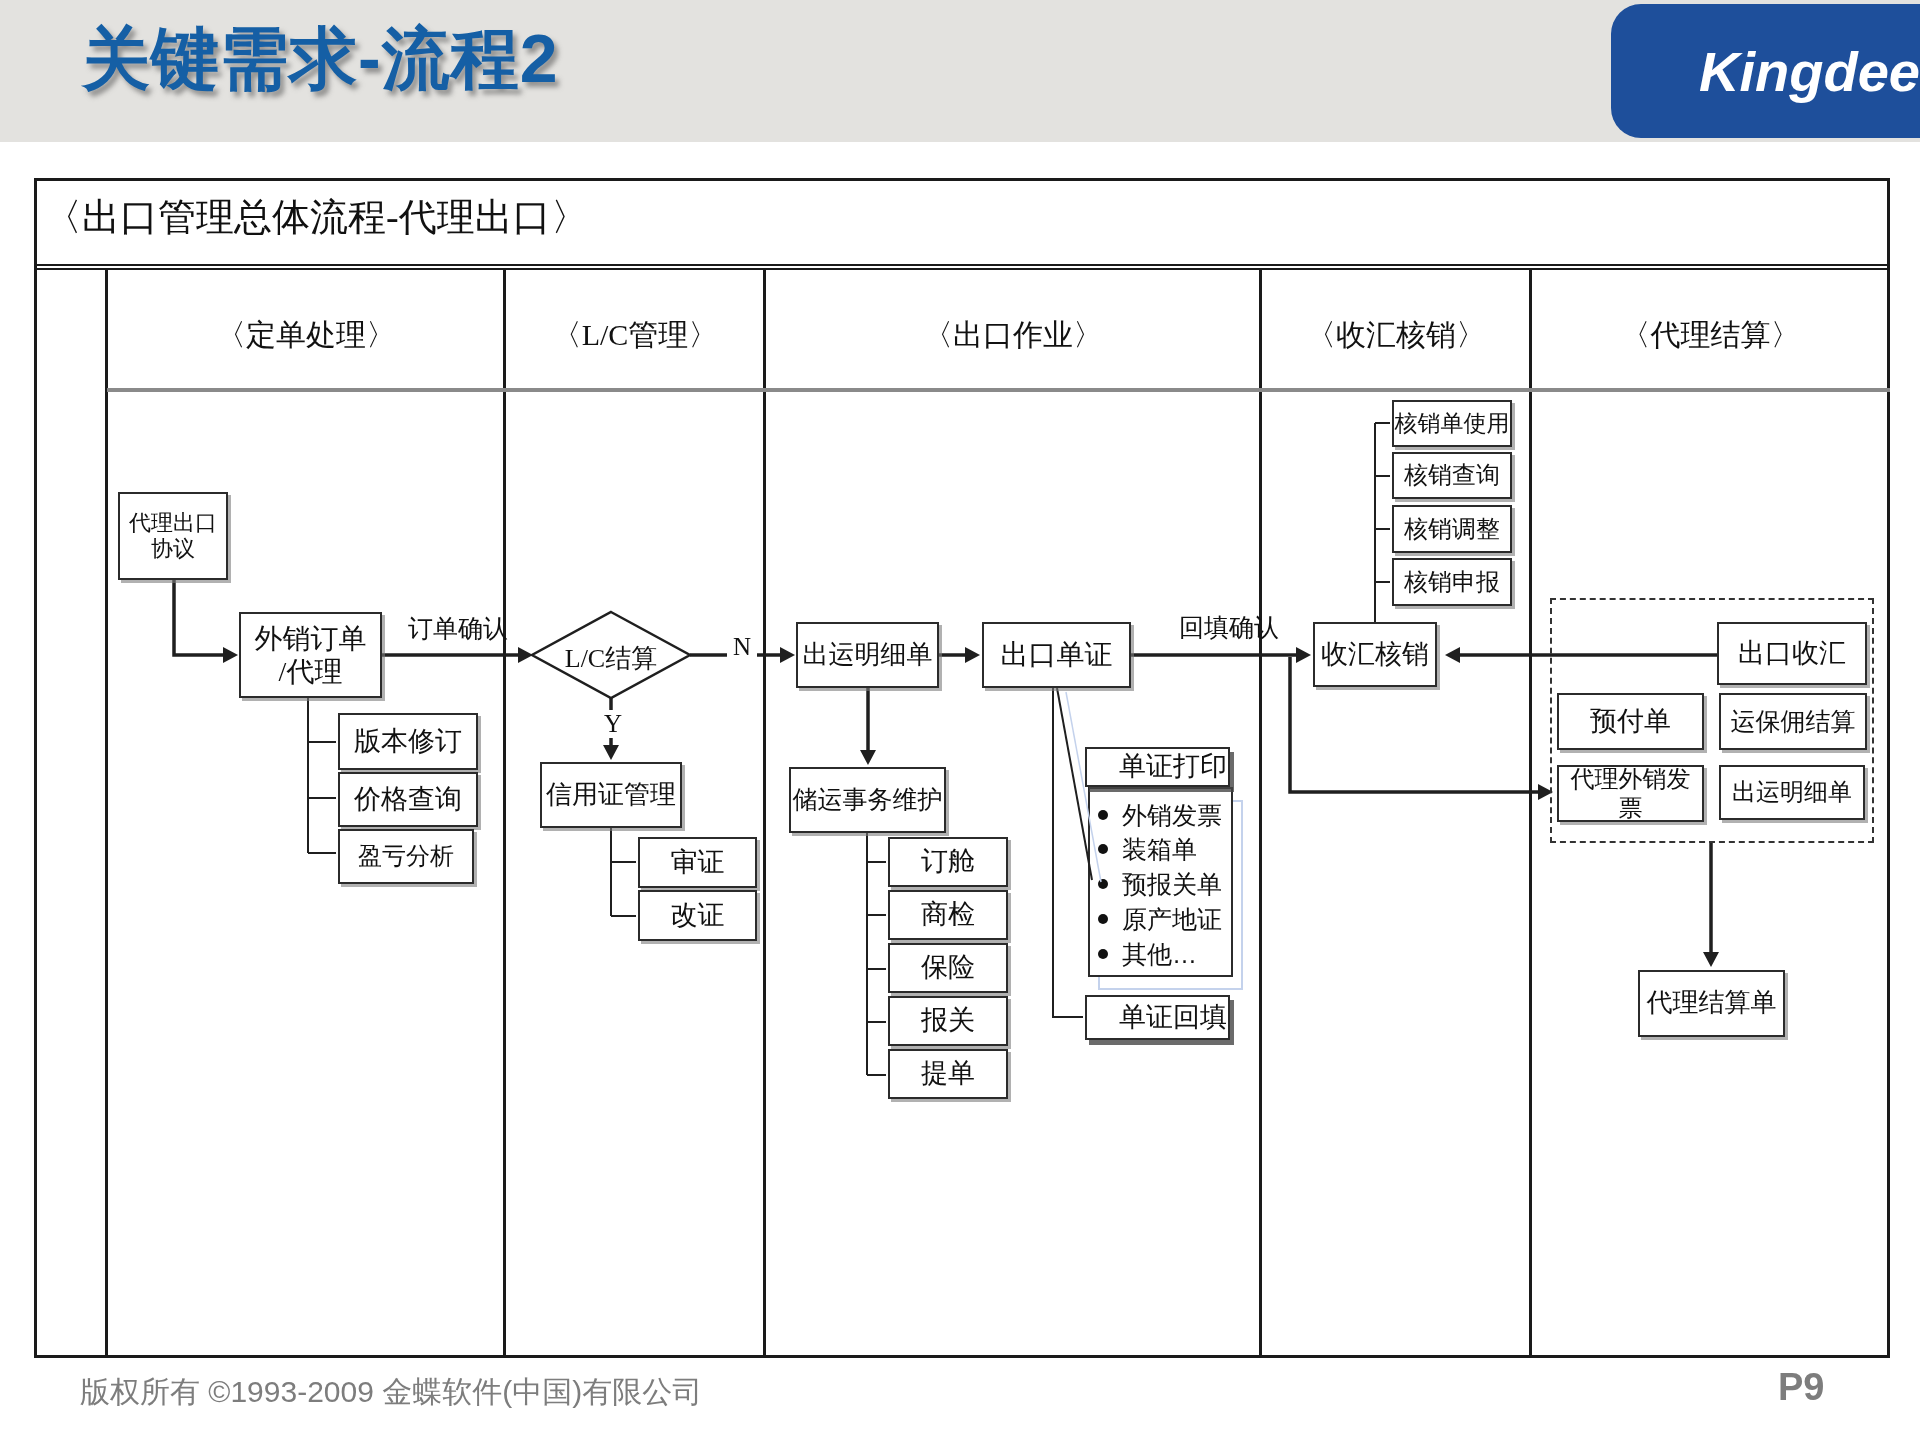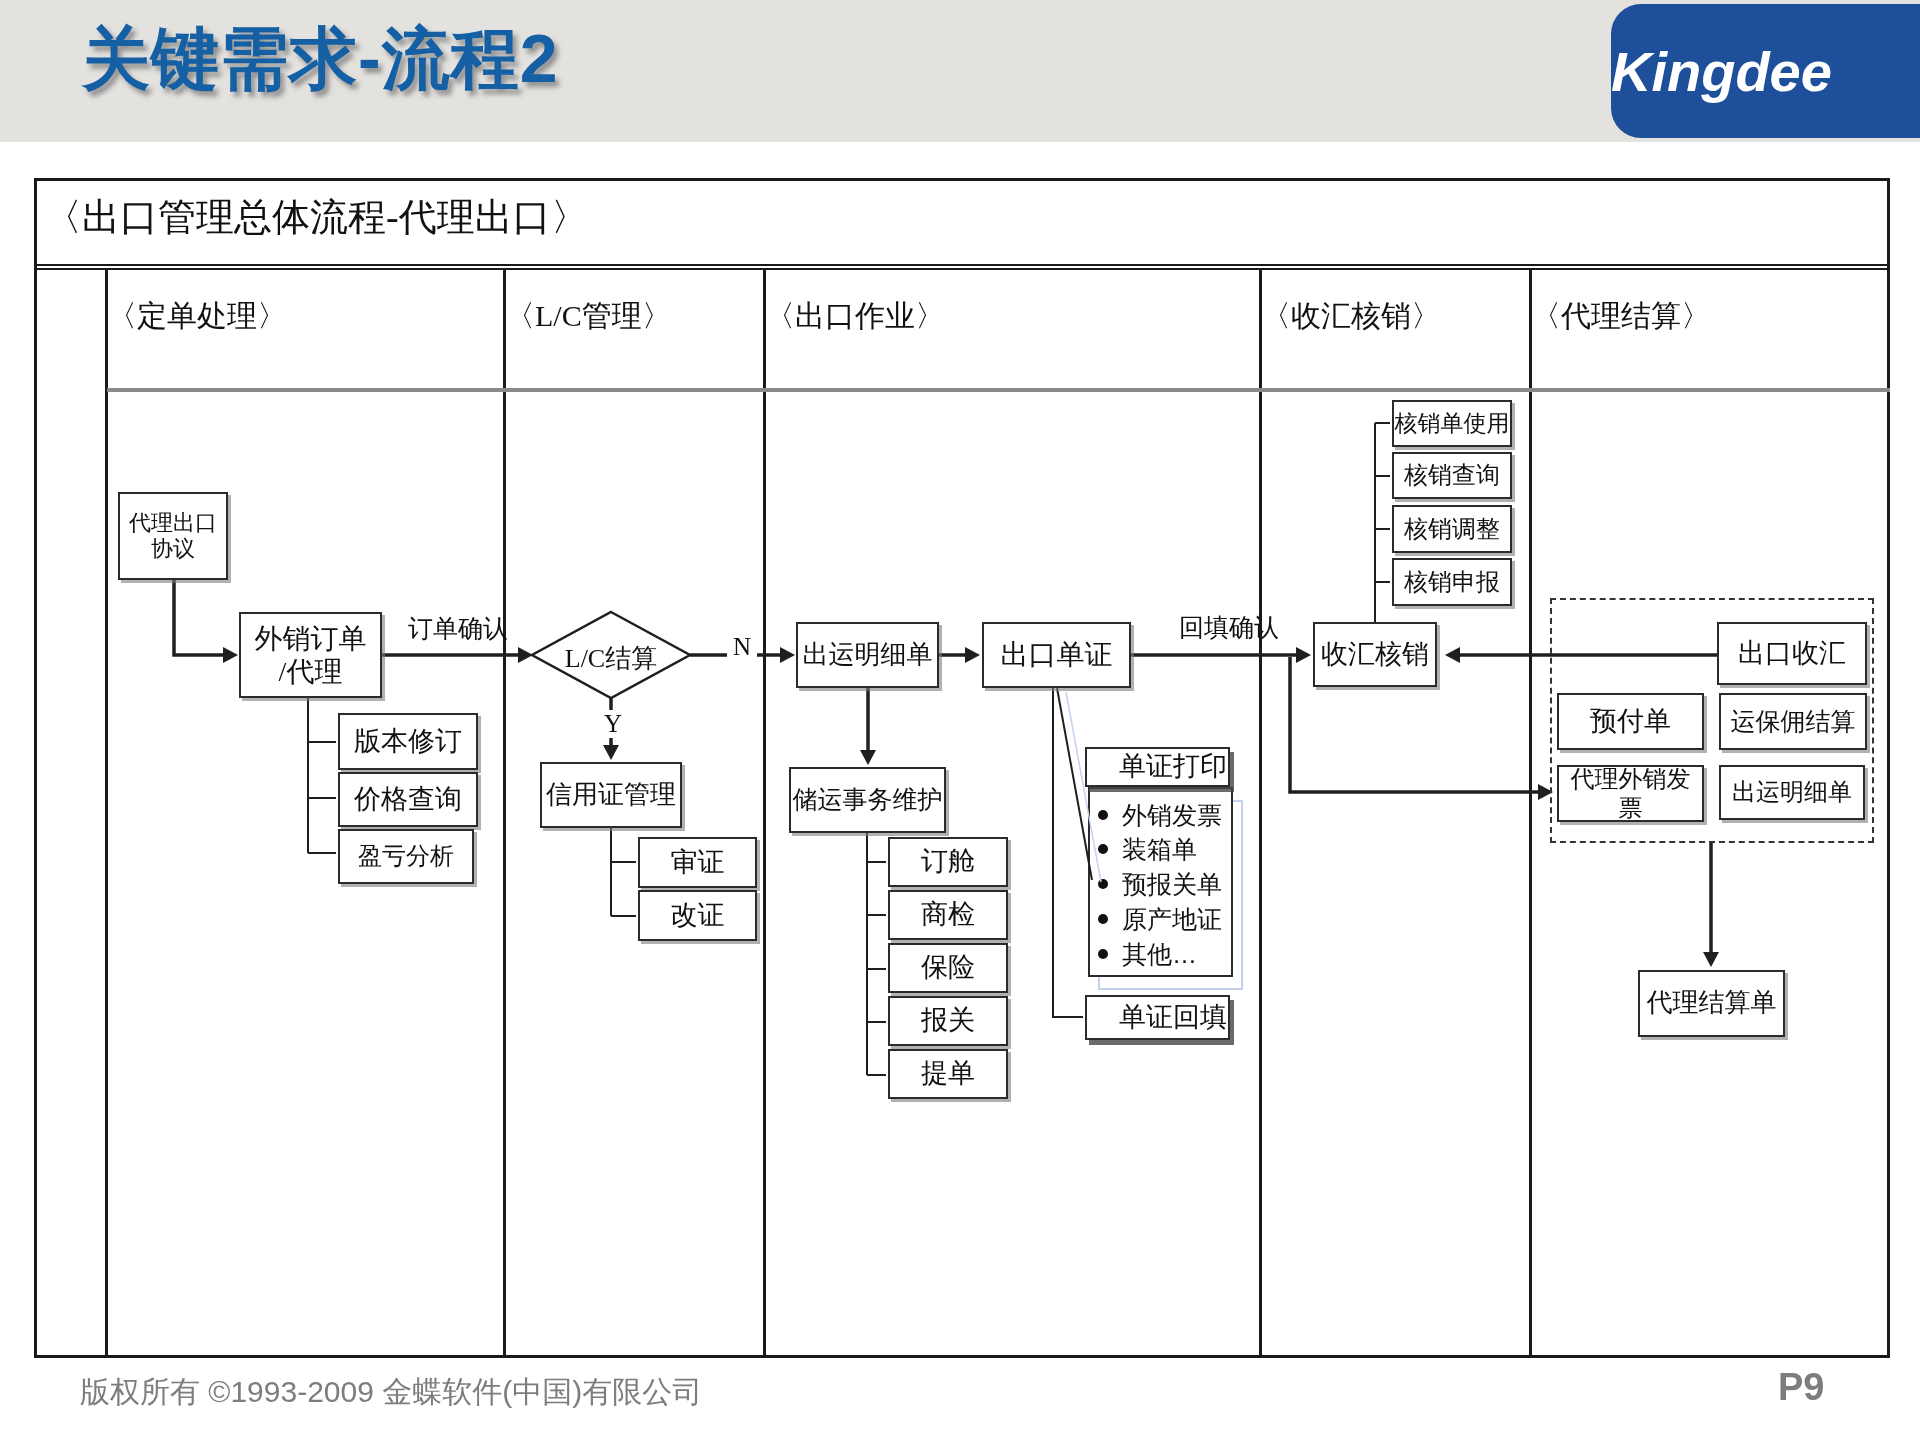--- a/index.html
+++ b/index.html
@@ -3,30 +3,30 @@
 <meta charset="utf-8">
 <style>
   html,body{margin:0;padding:0;}
   body{width:1920px;height:1440px;position:relative;background:#ffffff;overflow:hidden;
        font-family:"Liberation Sans","DejaVu Sans",sans-serif;}
   .top-band{position:absolute;left:0;top:0;width:1920px;height:142px;background:#e3e2df;}
   .slide-title{position:absolute;left:82px;top:14px;margin:0;font-size:68px;font-weight:900;
        color:#155fa5;letter-spacing:1px;text-shadow:4px 5px 5px rgba(80,80,80,.55);
        font-family:"Liberation Sans","DejaVu Sans",sans-serif;}
   .logo{position:absolute;left:1611px;top:4px;width:309px;height:134px;background:#1e4f9b;
-       border-radius:30px 0 0 30px;display:flex;align-items:center;justify-content:flex-start;}
+       border-radius:30px 0 0 30px;display:flex;align-items:center;justify-content:flex-end;}
   .logo span{color:#ffffff;font-size:56px;font-weight:800;font-style:italic;letter-spacing:0px;}
   .frame{position:absolute;left:34px;top:178px;width:1856px;height:1180px;box-sizing:border-box;
        border:3px solid #1a1a1a;background:#ffffff;}
   .frame-title{position:absolute;left:44px;top:192px;font-size:38px;color:#111;
        font-family:"Liberation Serif","DejaVu Serif",serif;}
   .title-sep{position:absolute;left:37px;top:264px;width:1850px;height:0;border-top:6px double #1a1a1a;}
   .lane-line{position:absolute;top:270px;height:1088px;width:3px;background:#1a1a1a;}
   .hdr-underline{position:absolute;left:107px;top:388px;width:1783px;height:4px;background:#8a8a8a;}
-  .lane-header{position:absolute;top:296px;font-size:30px;color:#111;text-align:left;
+  .lane-header{position:absolute;top:315px;font-size:30px;color:#111;text-align:center;
        font-family:"Liberation Serif","DejaVu Serif",serif;}
   .connectors{position:absolute;left:0;top:0;}
   .node{position:absolute;box-sizing:border-box;background:#fff;border:2px solid #2b2b2b;
        display:flex;flex-direction:column;align-items:center;justify-content:center;
        font-family:"Liberation Serif","DejaVu Serif",serif;color:#111;line-height:1.18;
        box-shadow:3px 3px 0 rgba(125,125,125,.6);text-align:center;}
   .node.heavy{box-shadow:4px 5px 0 rgba(70,70,70,.8);padding-left:31px;}
   .dashed-region{position:absolute;left:1550px;top:598px;width:324px;height:245px;
        border:2px dashed #333;box-sizing:border-box;}
   .ghost{position:absolute;left:1098px;top:800px;width:145px;height:190px;

